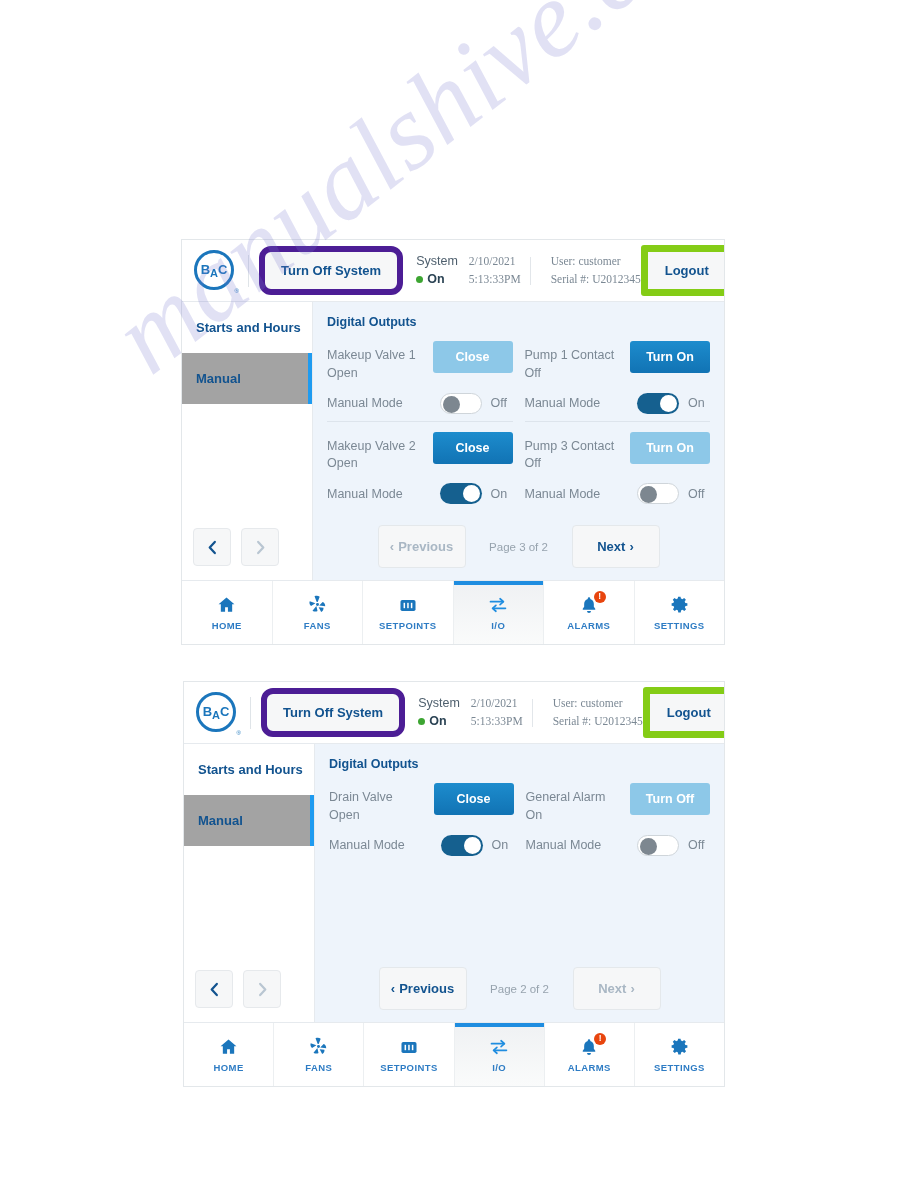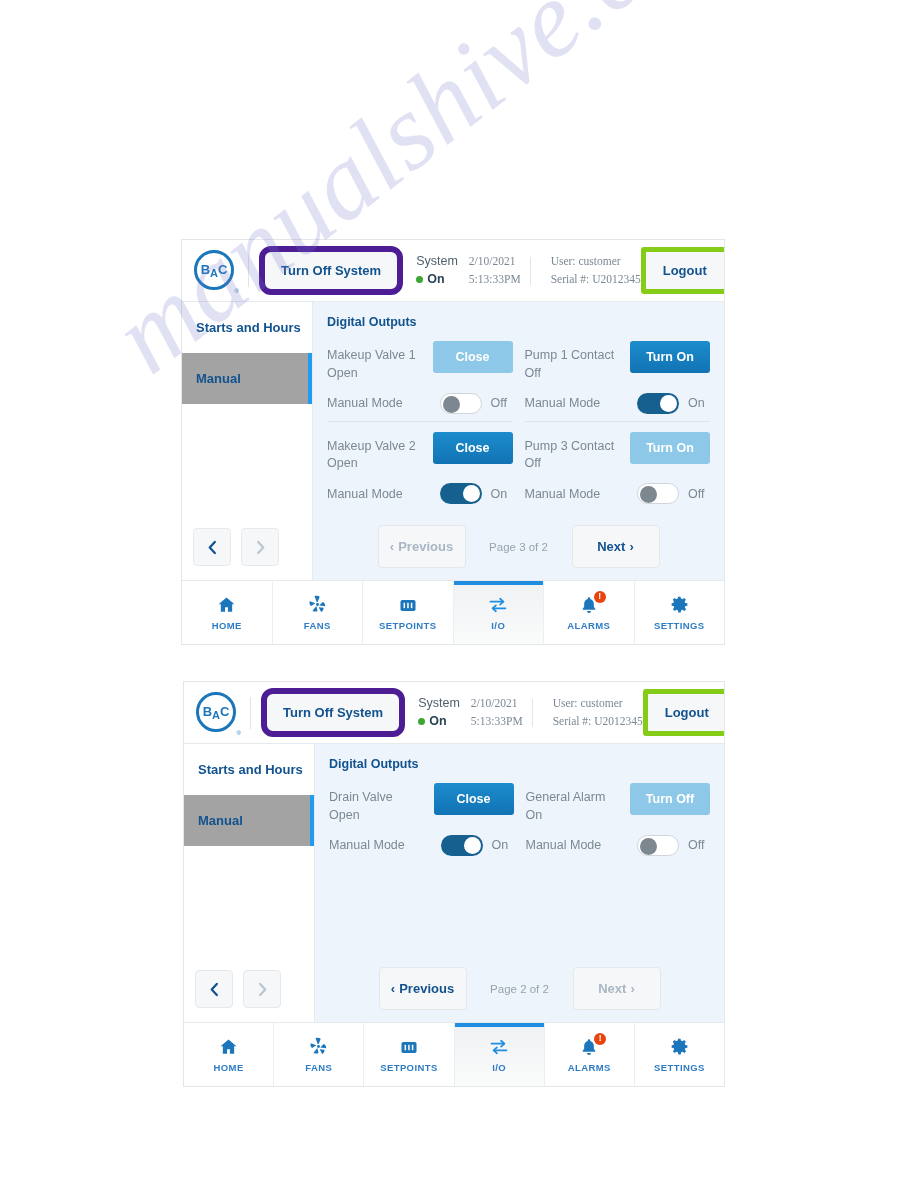--- a/index.html
+++ b/index.html
@@ -90,21 +90,21 @@
   .dot{
     display:inline-block;width:7px;height:7px;border-radius:50%;
     background:#3da532;margin-right:4px;vertical-align:middle;
   }
   .meta{
     margin-left:11px;font-size:11.5px;color:#7b8894;line-height:1.5;flex:0 0 auto;font-family:Liberation Serif, serif;
   }
   .meta-div{ width:1px;height:28px;background:#e2e6ea;margin:0 9px;flex:0 0 auto; }
   .btn-logout{
     margin-left:auto;
-    border:5px solid #84cc16;
+    border:7px solid #84cc16;
     background:#f6f7f8;
     border-radius:3px;
     color:#12538f;
     font-weight:bold;
     font-size:13px;
     padding:11px 17px;
     cursor:pointer;
     flex:0 0 auto;
   }
 

